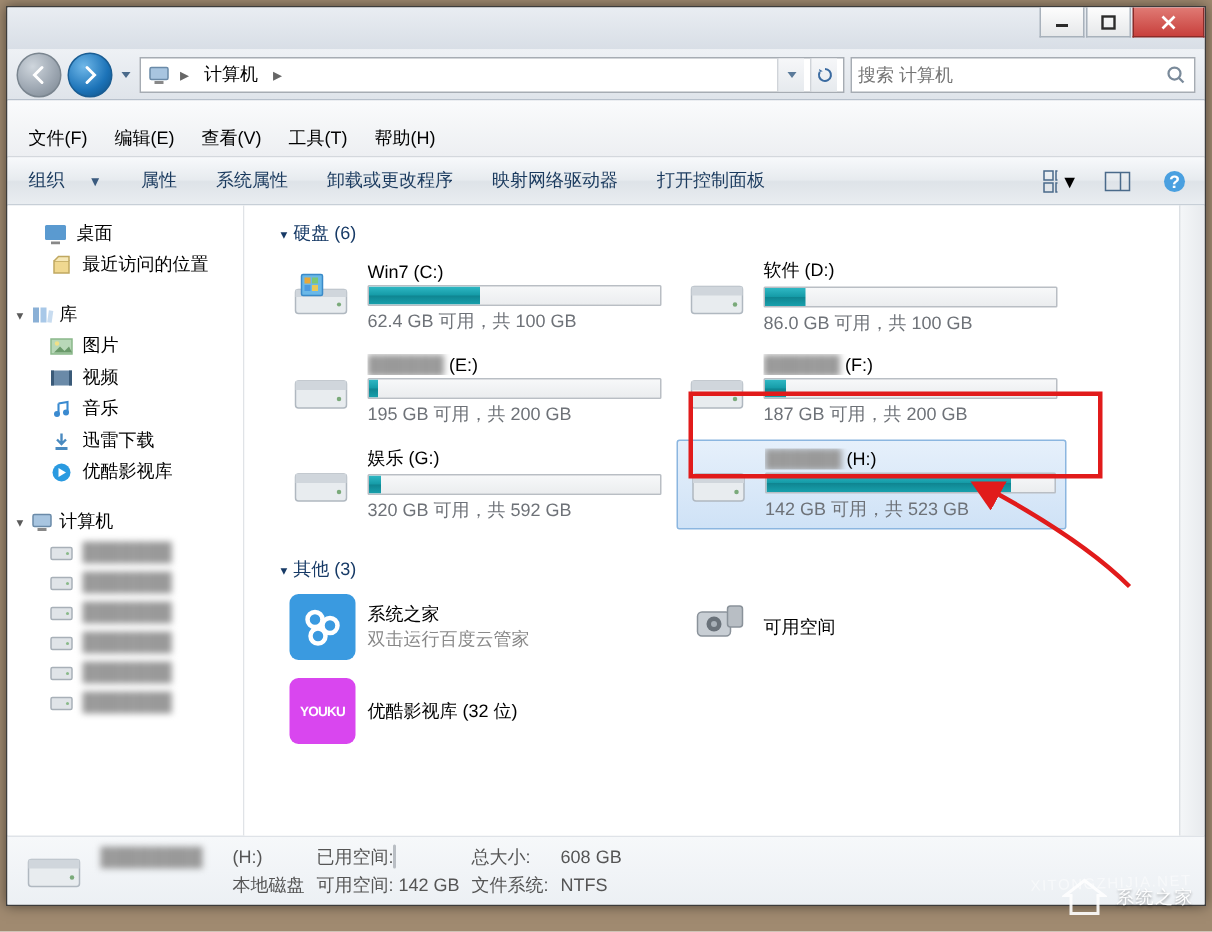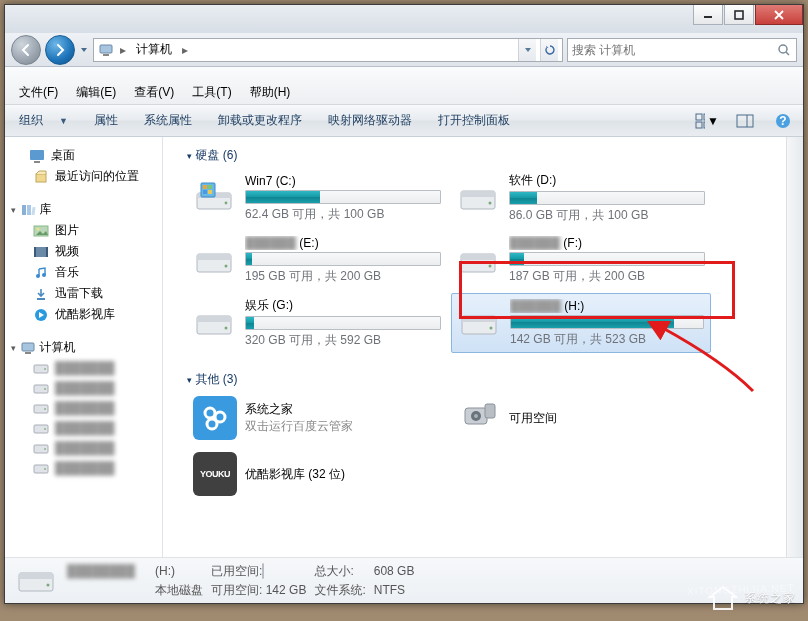--- a/index.html
+++ b/index.html
@@ -463,21 +463,21 @@
                   <circle cx="17" cy="18" r="5" fill="#6a727a"></circle>
                   <circle cx="17" cy="18" r="2" fill="#a8b0b8"></circle>
                   <rect x="26" y="6" width="10" height="14" rx="2" fill="#b8bec4" stroke="#8a929a"></rect>
                 </svg>
               </div>
               <div>
                 <div>可用空间</div>
               </div>
             </div>
             <div class="otheritem">
-              <div class="bigico" style="background:#404040;color:#fff;font-size:9px;font-weight:bold;letter-spacing:-.5px">YOUKU</div>
+              <div class="bigico" style="background:#d946ef;color:#fff;font-size:9px;font-weight:bold;letter-spacing:-.5px">YOUKU</div>
               <div>
                 <div>优酷影视库 (32 位)</div>
               </div>
             </div>
           </div>
       </div>
       <div class="callout" style="left:296px;top:124px;width:276px;height:58px"></div>
       <svg class="arrow" style="left:480px;top:184px" width="120" height="80">
           <defs>
             <marker id="ah" markerWidth="8" markerHeight="8" refX="2" refY="4" orient="auto">

